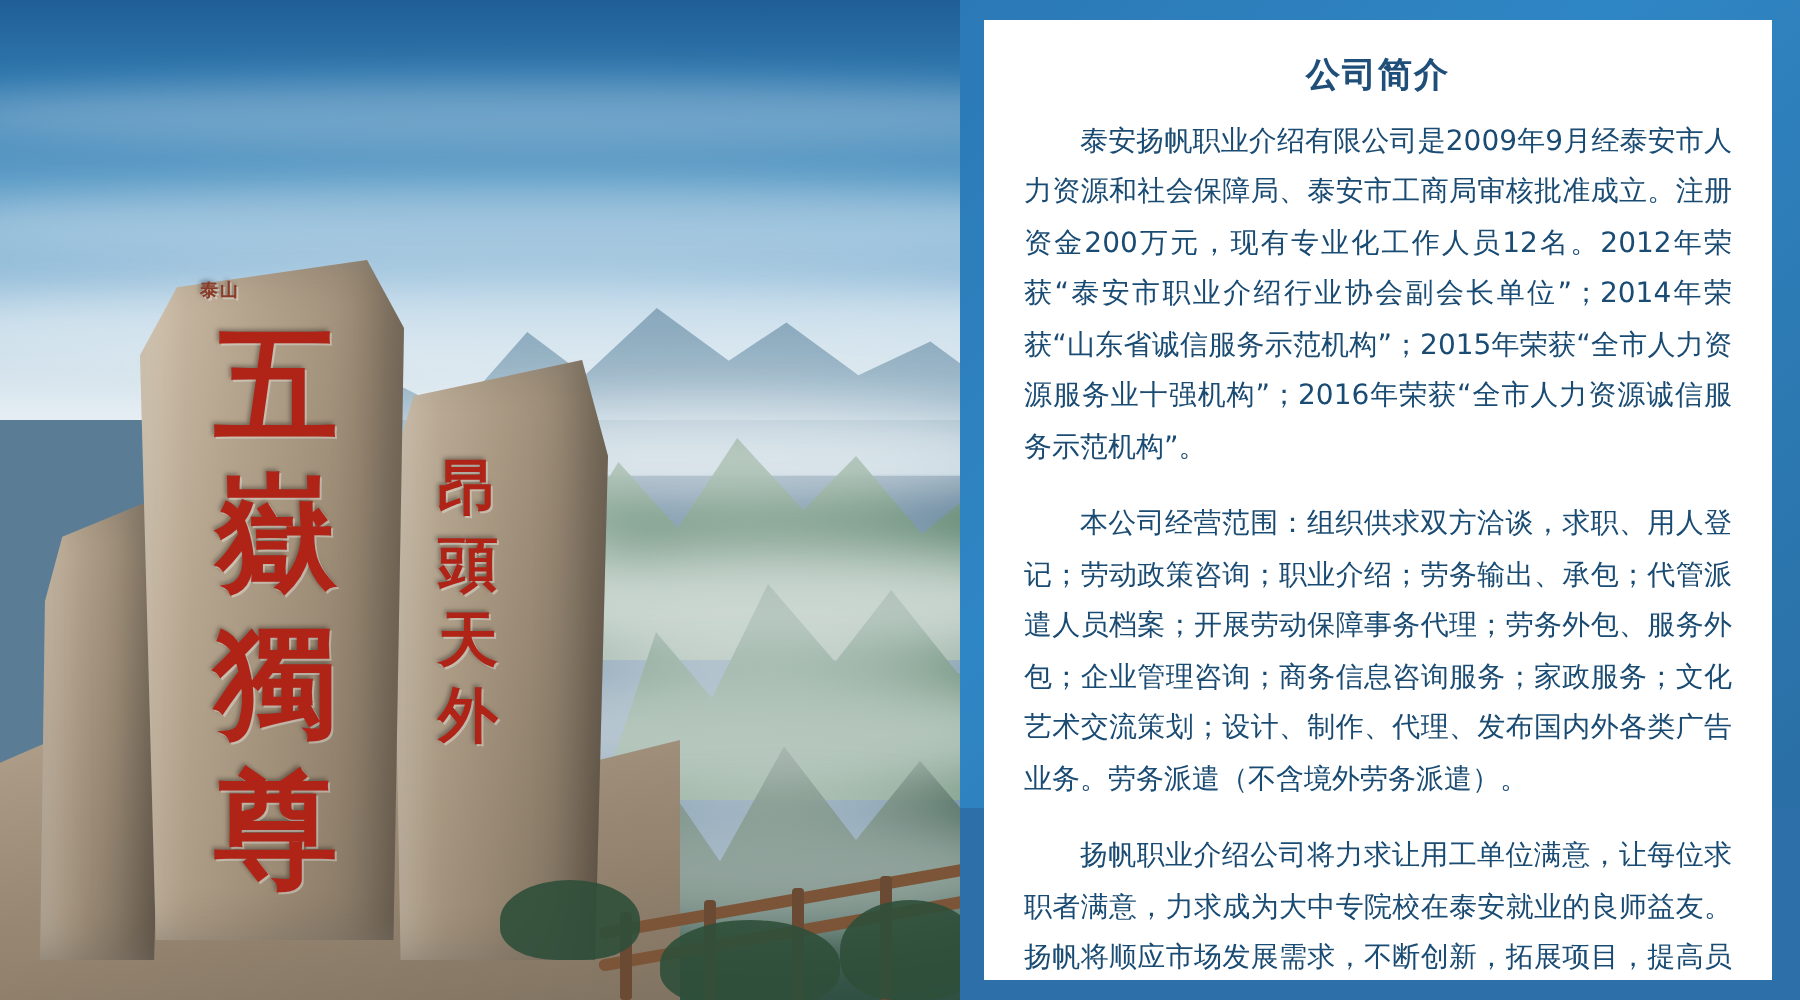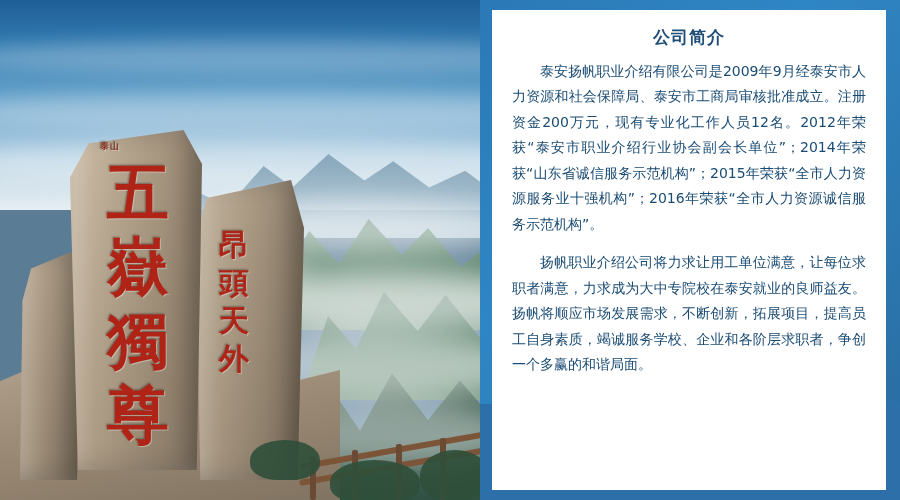--- a/index.html
+++ b/index.html
@@ -281,17 +281,18 @@
 
     <div class="brush" style="left:250px; top:440px; width:70px; height:40px;"></div>
     <div class="brush" style="left:330px; top:460px; width:90px; height:44px;"></div>
     <div class="brush" style="left:420px; top:450px; width:70px; height:50px;"></div>
   </div>
 
   <div class="panel">
     <div class="card">
       <h1 class="card-title">公司简介</h1>
       <p class="para">泰安扬帆职业介绍有限公司是2009年9月经泰安市人力资源和社会保障局、泰安市工商局审核批准成立。注册资金200万元，现有专业化工作人员12名。2012年荣获“泰安市职业介绍行业协会副会长单位”；2014年荣获“山东省诚信服务示范机构”；2015年荣获“全市人力资源服务业十强机构”；2016年荣获“全市人力资源诚信服务示范机构”。</p>
+      <p class="para">本公司经营范围：组织供求双方洽谈，求职、用人登记；劳动政策咨询；职业介绍；劳务输出、承包；代管派遣人员档案；开展劳动保障事务代理；劳务外包、服务外包；企业管理咨询；商务信息咨询服务；家政服务；文化艺术交流策划；设计、制作、代理、发布国内外各类广告业务。劳务派遣（不含境外劳务派遣）。</p>
       <p class="para">扬帆职业介绍公司将力求让用工单位满意，让每位求职者满意，力求成为大中专院校在泰安就业的良师益友。扬帆将顺应市场发展需求，不断创新，拓展项目，提高员工自身素质，竭诚服务学校、企业和各阶层求职者，争创一个多赢的和谐局面。</p>
     </div>
   </div>
 
 </div>
 
 </body></html>

